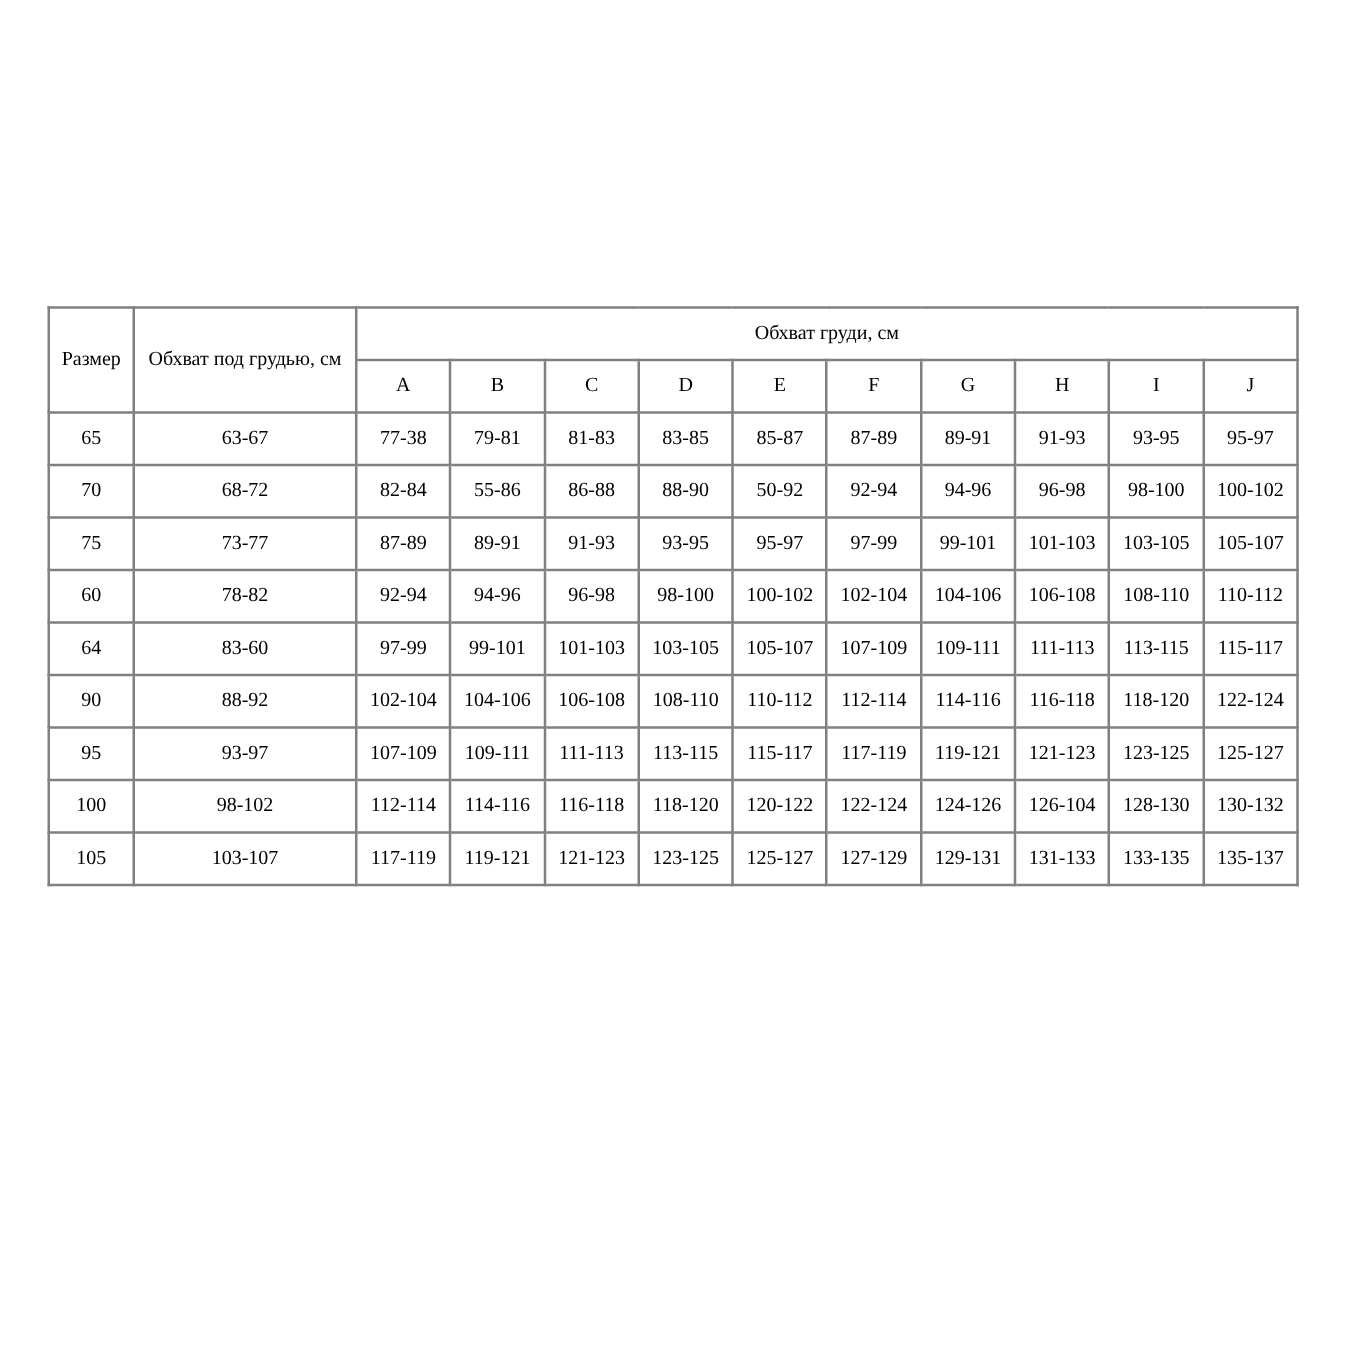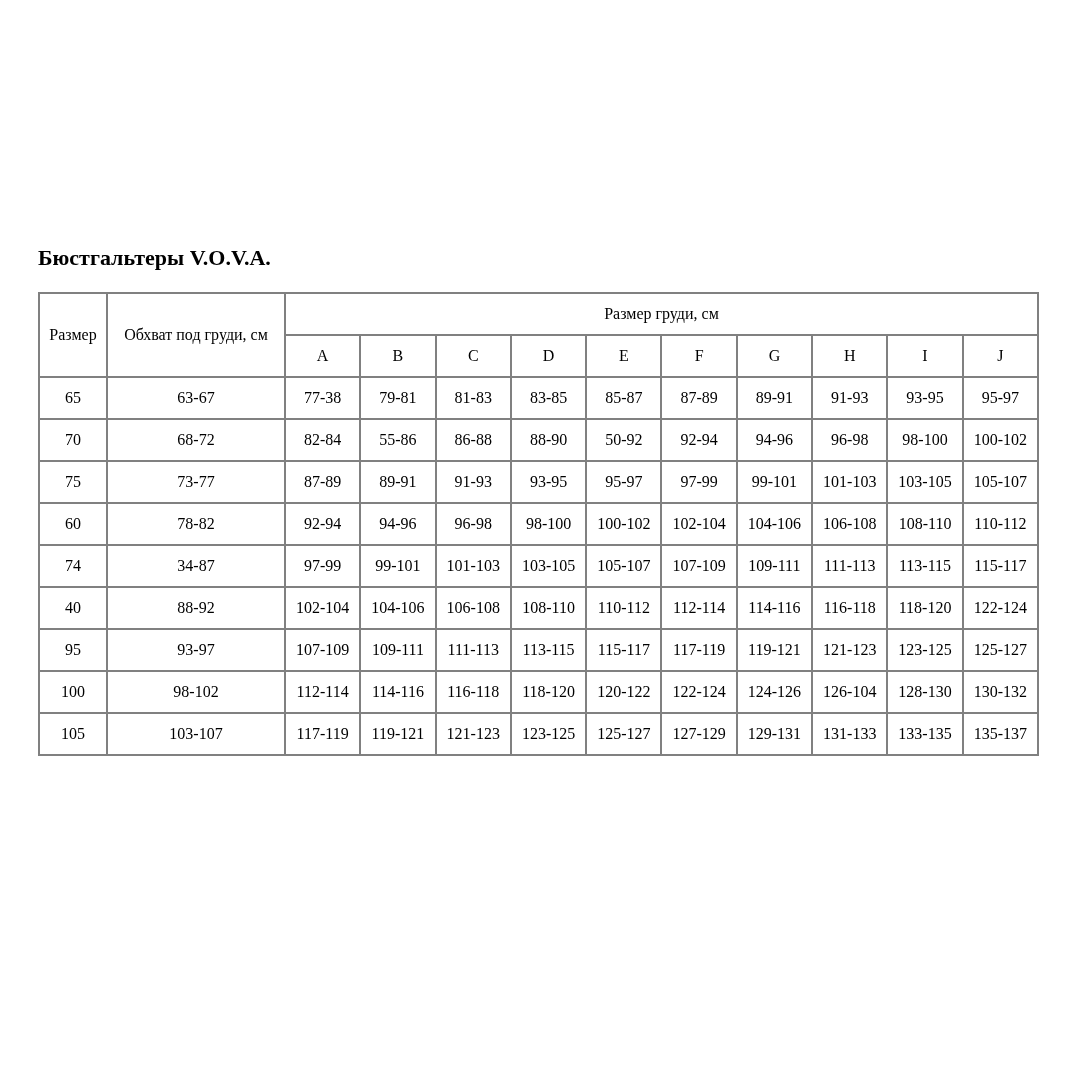--- a/index.html
+++ b/index.html
@@ -44,42 +44,41 @@
   }
   col.col-size { width: 68px; }
   col.col-underbust { width: 178px; }
   col.col-cup { width: 75.3px; }
 </style>
 </head>
 <body>
 
 <div class="content">
 
-  <h1 class="page-title">Бюстгальтеры V.O.V.A.</h1>
 
   <table class="size-table">
     <colgroup>
       <col class="col-size">
       <col class="col-underbust">
       <col class="col-cup">
         <col class="col-cup">
         <col class="col-cup">
         <col class="col-cup">
         <col class="col-cup">
       <col class="col-cup">
         <col class="col-cup">
         <col class="col-cup">
         <col class="col-cup">
         <col class="col-cup">
     </colgroup>
     <thead>
       <tr>
         <th rowspan="2">Размер</th>
-        <th rowspan="2">Обхват под груди, см</th>
-        <th colspan="10">Размер груди, см</th>
+        <th rowspan="2">Обхват под грудью, см</th>
+        <th colspan="10">Обхват груди, см</th>
       </tr>
       <tr>
         <th>A</th>
         <th>B</th>
         <th>C</th>
         <th>D</th>
         <th>E</th>
         <th>F</th>
         <th>G</th>
         <th>H</th>
@@ -138,35 +137,35 @@
           <td>96-98</td>
           <td>98-100</td>
           <td>100-102</td>
           <td>102-104</td>
           <td>104-106</td>
           <td>106-108</td>
           <td>108-110</td>
           <td>110-112</td>
         </tr>
         <tr>
-          <td>74</td>
-          <td>34-87</td>
+          <td>64</td>
+          <td>83-60</td>
           <td>97-99</td>
           <td>99-101</td>
           <td>101-103</td>
           <td>103-105</td>
           <td>105-107</td>
           <td>107-109</td>
           <td>109-111</td>
           <td>111-113</td>
           <td>113-115</td>
           <td>115-117</td>
         </tr>
         <tr>
-          <td>40</td>
+          <td>90</td>
           <td>88-92</td>
           <td>102-104</td>
           <td>104-106</td>
           <td>106-108</td>
           <td>108-110</td>
           <td>110-112</td>
           <td>112-114</td>
           <td>114-116</td>
           <td>116-118</td>
           <td>118-120</td>

